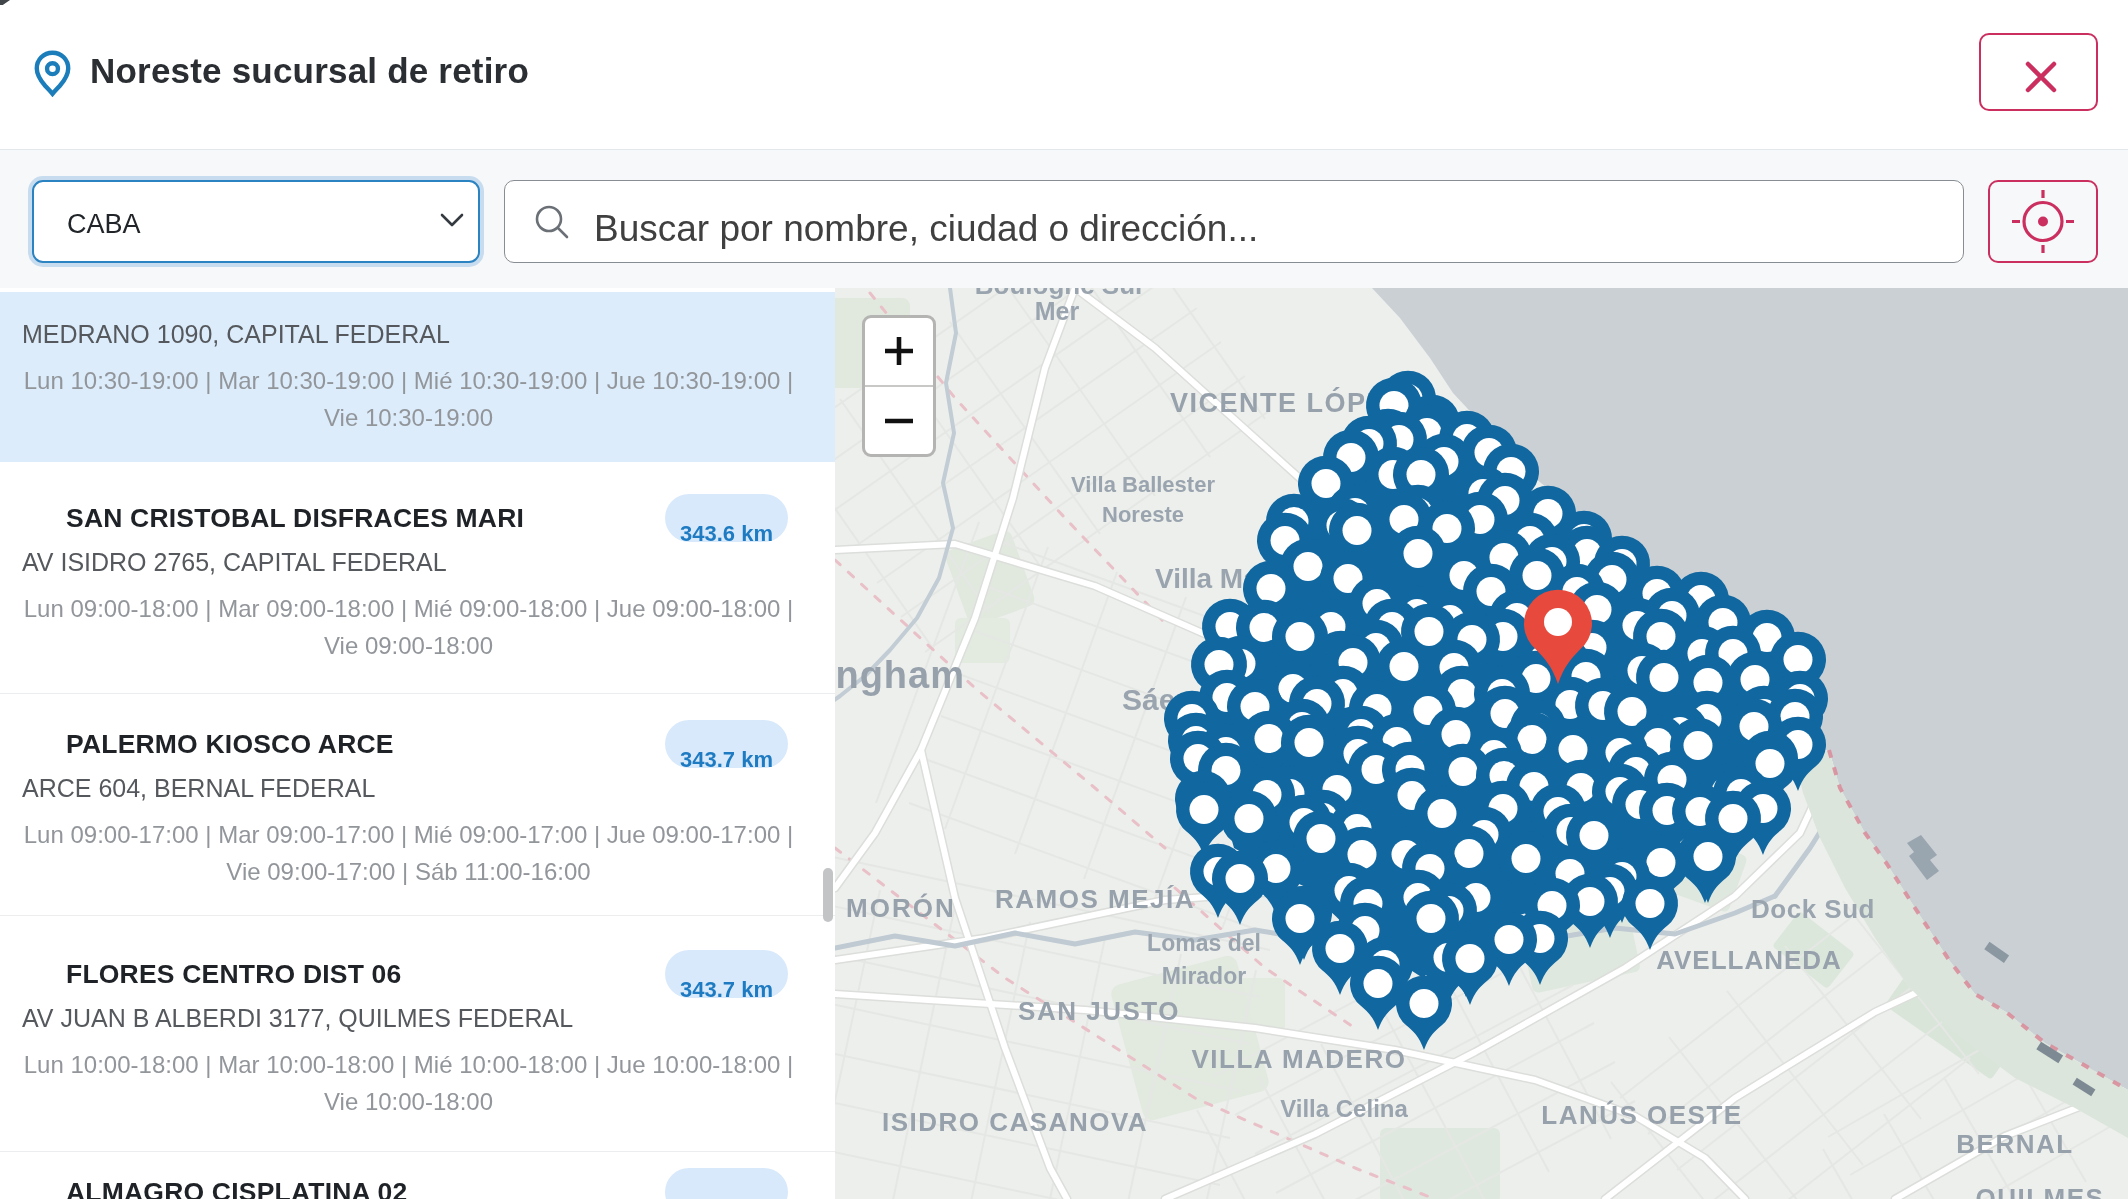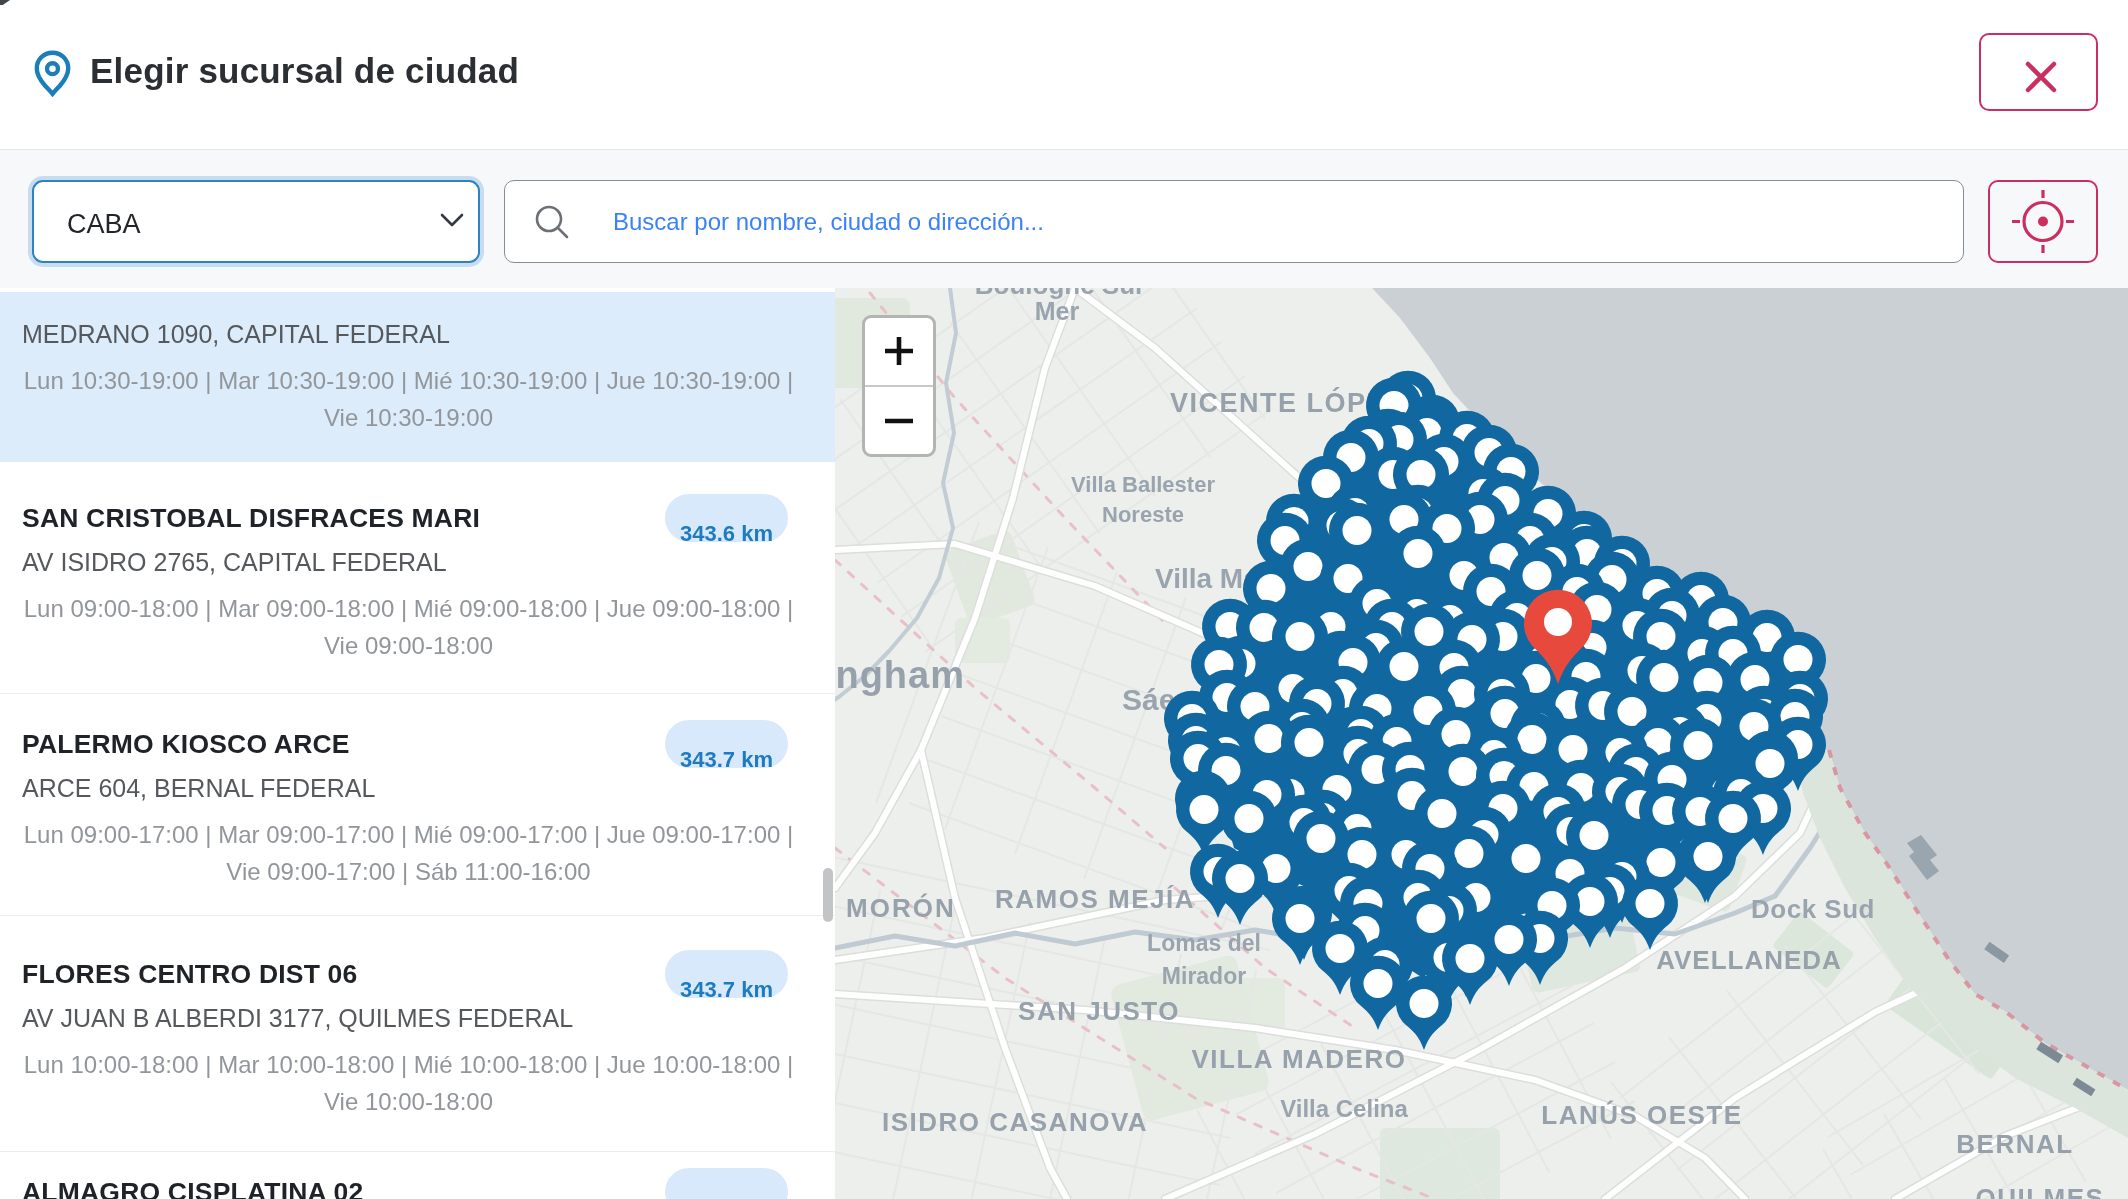--- a/index.html
+++ b/index.html
@@ -8,27 +8,27 @@
 .header { position:absolute; left:0; top:0; width:2128px; height:149px; background:#fff; }
 .hpin { position:absolute; left:34px; top:50px; }
 .htitle { position:absolute; left:90px; top:51px; font-size:35px; font-weight:bold; color:#2b2f33; letter-spacing:0.2px; }
 .xbtn { position:absolute; left:1979px; top:33px; width:119px; height:78px; border:2.5px solid #cb2f60; border-radius:10px; background:#fff; }
 .filter { position:absolute; left:0; top:149px; width:2128px; height:139px; background:#f7f8f9; border-top:1px solid #e4e7ea; }
 .sel-wrap { position:absolute; left:32px; top:30px; width:448px; height:83px; border:2px solid #2b83c2; border-radius:11px; background:#fff; box-shadow:0 0 0 4px rgba(110,170,220,0.35); }
 .sel-txt { position:absolute; left:33px; top:27px; font-size:27px; color:#212529; }
 .chev { position:absolute; right:13px; top:30px; }
 .search { position:absolute; left:504px; top:30px; width:1460px; height:83px; border:1.8px solid #878d93; border-radius:10px; background:#fff; }
 .mag { position:absolute; left:27px; top:21px; }
-.ph { position:absolute; left:89px; top:27px; font-size:24px; color:#3b82f6;margin-left:19px; }
+.ph { position:absolute; left:89px; top:27px; font-size:37px; color:#404040; }
 .locate { position:absolute; left:1988px; top:30px; width:110px; height:83px; border:2px solid #cb2f60; border-radius:10px; background:#f7f8f9; }
 .list { position:absolute; left:0; top:288px; width:835px; height:911px; background:#fff; overflow:hidden; }
 .item { position:relative; padding:28px 40px 0 22px; border-bottom:1px solid #ebedef; }
 .item.sel { background:#dcecfa; height:170px; border-bottom:none; margin-top:4px; }
 .trow { display:flex; justify-content:space-between; align-items:center; margin-bottom:6px; }
-.ttl { font-size:26.5px; font-weight:bold; color:#1f2327; letter-spacing:0.2px; }
+.ttl { font-size:26.5px; font-weight:bold; color:#1f2327; letter-spacing:0.2px;margin-left:44px; }
 .badge { margin-right:7px; background:#d8e9fb; color:#1e7bc2; font-size:22px; font-weight:bold; border-radius:24px; padding:16px 15px; height:48px; line-height:48px; }
 .addr { font-size:25px; color:#55585c; margin-bottom:13px; }
 .hrs { font-size:24px; color:#92969b; line-height:37px;text-align:center; }
 .sbar { position:absolute; left:823px; top:868px; width:10px; height:54px; border-radius:5px; background:#c2c4c6; z-index:5; }
 .map { position:absolute; left:835px; top:288px; width:1444px; height:911px; }
 .zoomctl { position:absolute; left:862px; top:315px; width:74px; height:142px; background:#fff; border:3px solid #b4b4b2; border-radius:9px; z-index:6; overflow:hidden; }
 </style></head>
 <body>
 <div style="position:absolute;left:0;top:0;width:10px;height:5px;background:#41464b;clip-path:polygon(0 0,100% 0,60% 55%,28% 100%,0 100%);z-index:9;"></div>
 <div class="list">
@@ -412,21 +412,21 @@
 <use href="#bp" x="589" y="717"></use>
       </g>
 <use href="#rp" x="723" y="336"></use>
 </svg></div>
 <div class="sbar"></div>
 <div class="header">
   <svg class="hpin" width="37" height="47" viewBox="0 0 16 20">
       <path d="M8 1 C4.1 1 1.2 4 1.2 7.8 C1.2 10.6 3 13.2 4.9 15.4 C5.9 16.5 7 17.6 8 18.8 C9 17.6 10.1 16.5 11.1 15.4 C13 13.2 14.8 10.6 14.8 7.8 C14.8 4 11.9 1 8 1 Z" fill="none" stroke="#1b7dba" stroke-width="1.9"></path>
       <circle cx="8" cy="7.9" r="2.35" fill="none" stroke="#1b7dba" stroke-width="1.9"></circle>
     </svg>
-  <div class="htitle">Elegir sucursal de ciudad</div>
+  <div class="htitle">Noreste sucursal de retiro</div>
   <div class="xbtn"><svg width="114" height="73" viewBox="0 0 114 73">
         <path d="M47 29 L73 55 M73 29 L47 55" stroke="#cb2f60" stroke-width="4.5" stroke-linecap="round"></path>
       </svg></div>
 </div>
 <div class="filter">
   <div class="sel-wrap">
       <div class="sel-txt">CABA</div>
     <svg class="chev" width="26" height="16" viewBox="0 0 26 16">
         <path d="M3 3 L13 13 L23 3" fill="none" stroke="#343a40" stroke-width="2.6" stroke-linecap="round" stroke-linejoin="round"></path>
       </svg>

